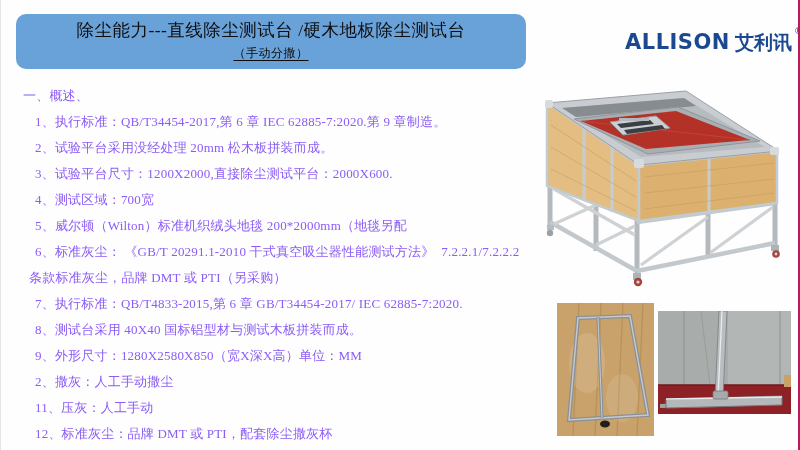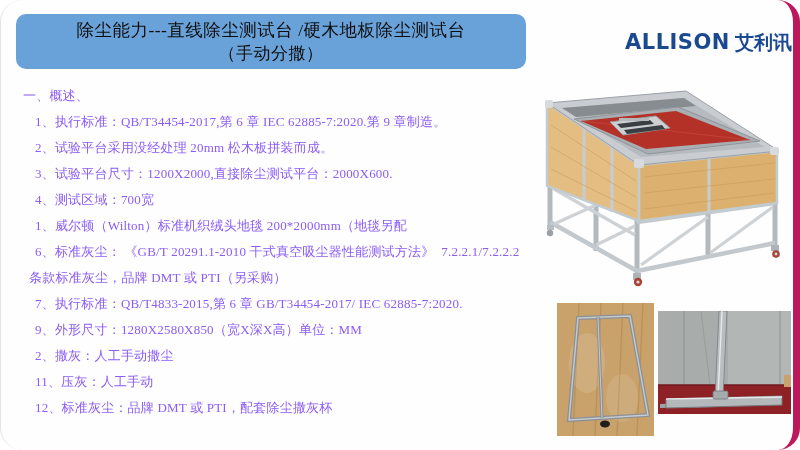--- a/index.html
+++ b/index.html
@@ -1,39 +1,38 @@
 <!DOCTYPE html>
 <html><head>
 <meta charset="utf-8">
 <style>
   * { margin:0; padding:0; box-sizing:border-box; }
   html,body { width:800px; height:450px; }
   body { font-family:"Liberation Serif","DejaVu Serif",serif; background:#ffffff; }
 
   .slide {
     position:relative; width:800px; height:450px; background:#fefefe;
-    border-left:1px solid #e4e4e4; border-right:7px solid #be185d;
+    border-left:1px solid #e4e4e4; border-right:2px solid #be185d;
     overflow:hidden;
-    border-radius:22px;
   }
 
   
   .title-box {
     position:absolute; left:15px; top:14px; width:510px; height:55px;
     background:#69a1d9; border-radius:10px;
     display:flex; flex-direction:column; justify-content:center; align-items:center;
     z-index:3;
   }
   .title-line1 {
     font-size:17.5px; line-height:23px; color:#0d0d0d; letter-spacing:0.5px;
     white-space:pre;
   }
   .title-line2 {
-    font-size:17px; line-height:23px; color:#0d0d0d; letter-spacing:0.5px;
-    text-underline-offset:3px;
+    font-size:12px; line-height:23px; color:#0d0d0d; letter-spacing:0.5px;
+    text-decoration:underline; text-underline-offset:3px;
   }
 
   
   .logo {
     position:absolute; left:624px; top:30px; z-index:3;
     font-family:"DejaVu Sans","Liberation Sans",sans-serif;
     font-weight:700; color:#1b4991; white-space:nowrap;
   }
   .logo .latin { font-size:21px; letter-spacing:0.5px; }
   .logo .cjk   { font-size:19px; margin-left:5px; }
@@ -68,24 +67,25 @@
   <div class="logo">
     <span class="latin">ALLISON</span><span class="cjk">艾利讯</span><sup>®</sup>
   </div>
 
   <div class="content">
     <div class="line">一、概述、</div>
     <div class="line item">1、执行标准：QB/T34454-2017,第 6 章 IEC 62885-7:2020.第 9 章制造。</div>
     <div class="line item">2、试验平台采用没经处理 20mm 松木板拼装而成。</div>
     <div class="line item">3、试验平台尺寸：1200X2000,直接除尘测试平台：2000X600.</div>
     <div class="line item">4、测试区域：700宽</div>
-    <div class="line item">1、威尔顿（Wilton）标准机织绒头地毯 200*2000mm（地毯另配</div>
+    <div class="line item">5、威尔顿（Wilton）标准机织绒头地毯 200*2000mm（地毯另配</div>
     <div class="line item">6、标准灰尘： 《GB/T 20291.1-2010 干式真空吸尘器性能测试方法》  7.2.2.1/7.2.2.2</div>
     <div class="line cont">条款标准灰尘，品牌 DMT 或 PTI（另采购）</div>
     <div class="line item">7、执行标准：QB/T4833-2015,第 6 章 GB/T34454-2017/ IEC 62885-7:2020.</div>
+    <div class="line item">8、测试台采用 40X40 国标铝型材与测试木板拼装而成。</div>
     <div class="line item">9、外形尺寸：1280X2580X850（宽X深X高）单位：MM</div>
     <div class="line item">2、撒灰：人工手动撒尘</div>
     <div class="line item">11、压灰：人工手动</div>
     <div class="line item">12、标准灰尘：品牌 DMT 或 PTI，配套除尘撒灰杯</div>
   </div>
 
   <figure id="photo-main">
     <svg viewBox="0 0 272 222">
 
       <g stroke="#b4b9bd" stroke-width="5">

